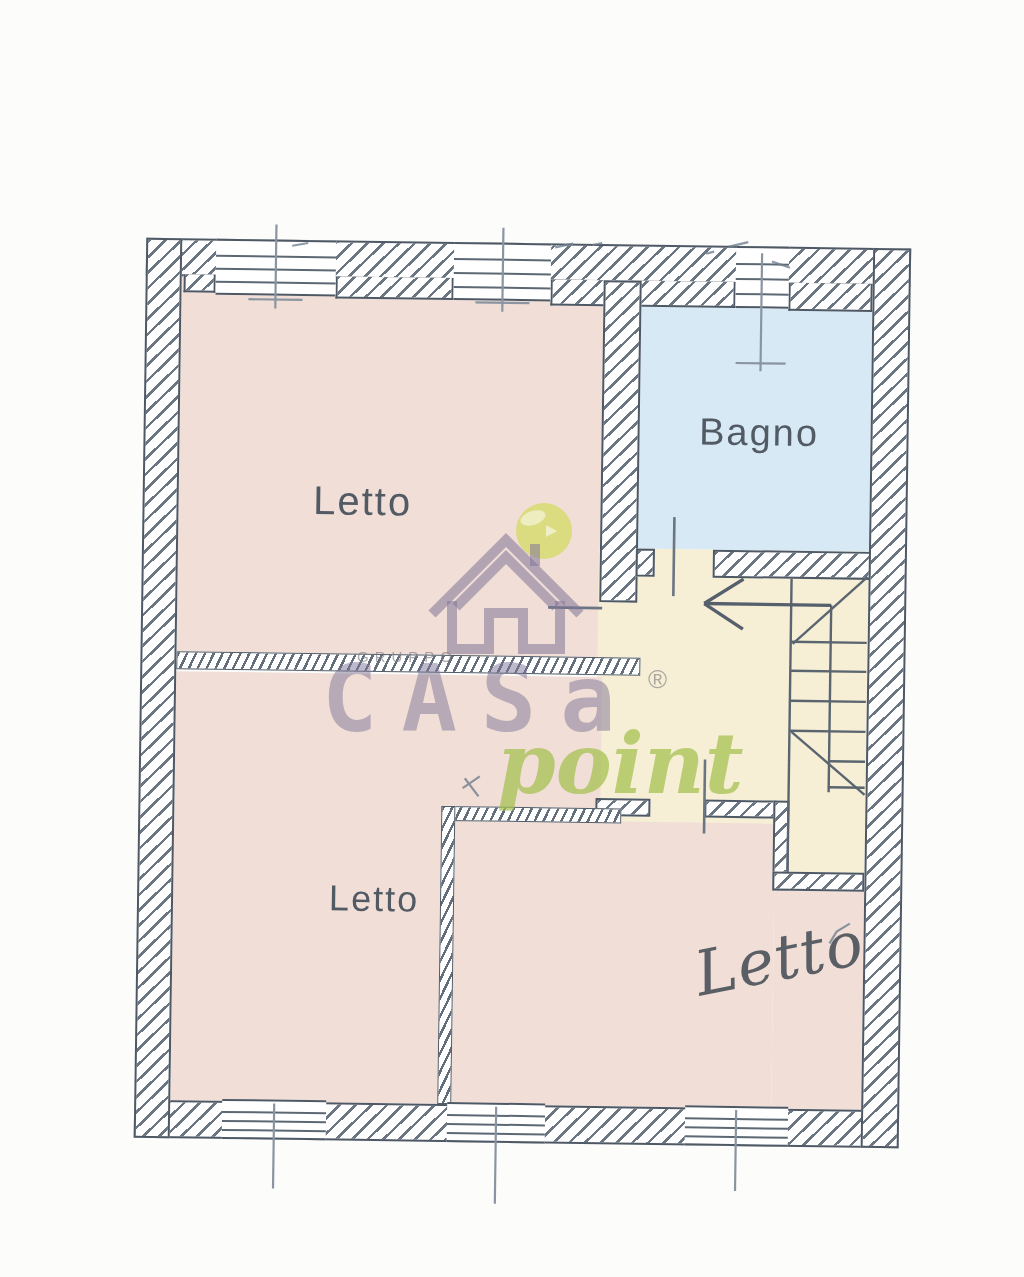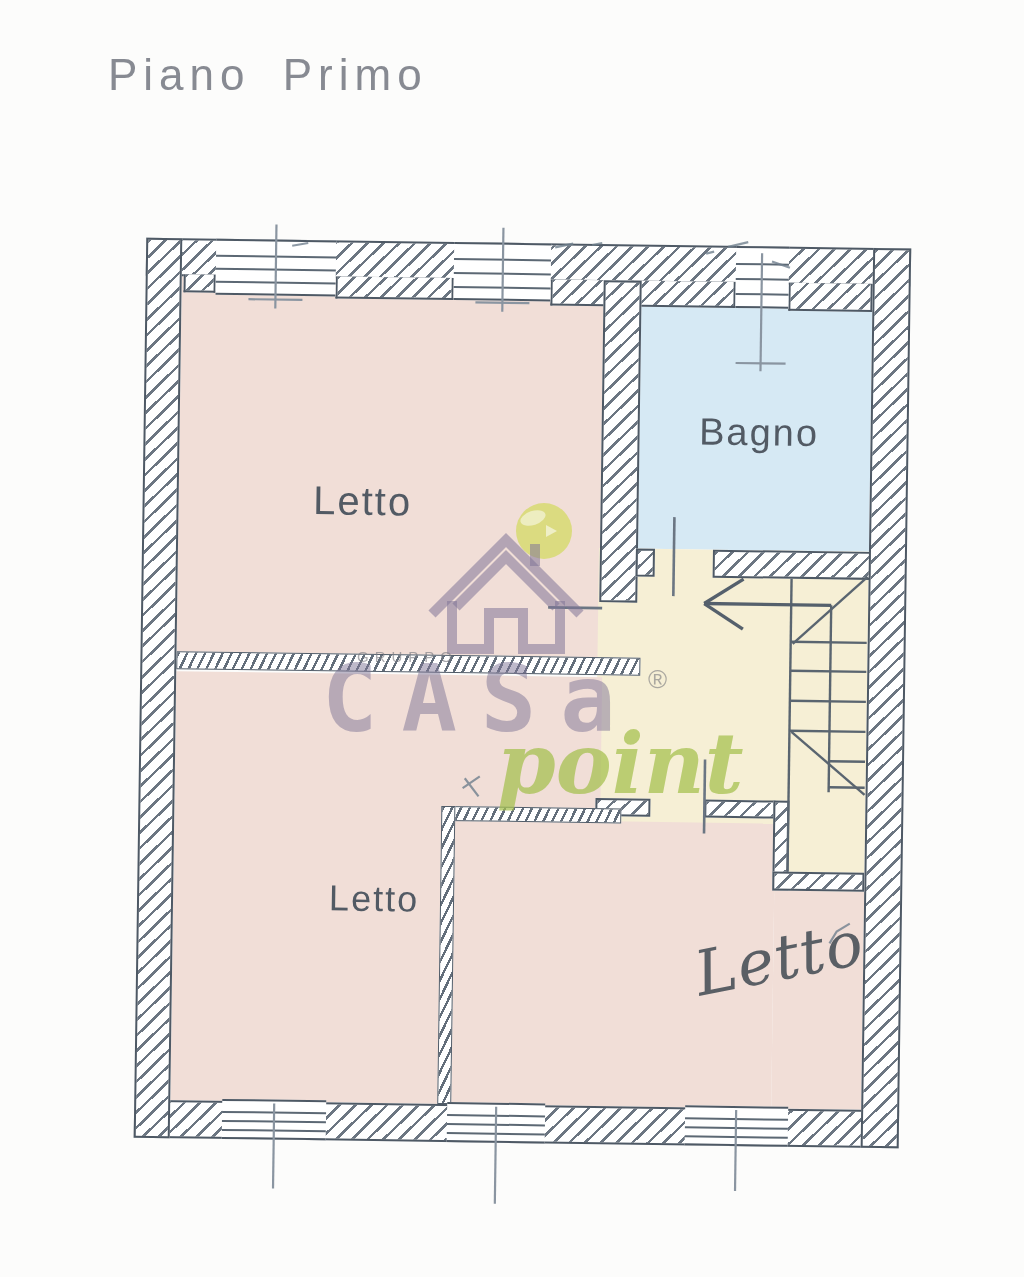--- a/index.html
+++ b/index.html
@@ -30,21 +30,20 @@
   #label-letto3{font-family:"DejaVu Serif",serif;font-style:italic;color:#5a5f65;
                 transform:rotate(-12deg);letter-spacing:1px;}
   svg{position:absolute;left:0;top:0;}
   text{user-select:none;}
 </style>
 </head>
 <body>
 
 <div id="page">
 
-  <div id="title">Piano Primo</div>
 
   <div id="plan">
 
     <div class="fill" style="left: 176px; top: 279px; width: 426px; height: 379px; background: rgb(241, 222, 215);"></div>
     <div class="fill" style="left: 634px; top: 279px; width: 233px; height: 268px; background: rgb(214, 233, 244);"></div>
     <div class="fill" style="left: 597px; top: 547px; width: 270px; height: 343px; background: rgb(246, 239, 213);"></div>
     <div class="fill" style="left: 176px; top: 676px; width: 426px; height: 429px; background: rgb(241, 222, 215);"></div>
     <div class="fill" style="left: 443px; top: 820px; width: 334px; height: 285px; background: rgb(241, 222, 215);"></div>
     <div class="fill" style="left: 777px; top: 887px; width: 90px; height: 218px; background: rgb(241, 222, 215);"></div>
 

